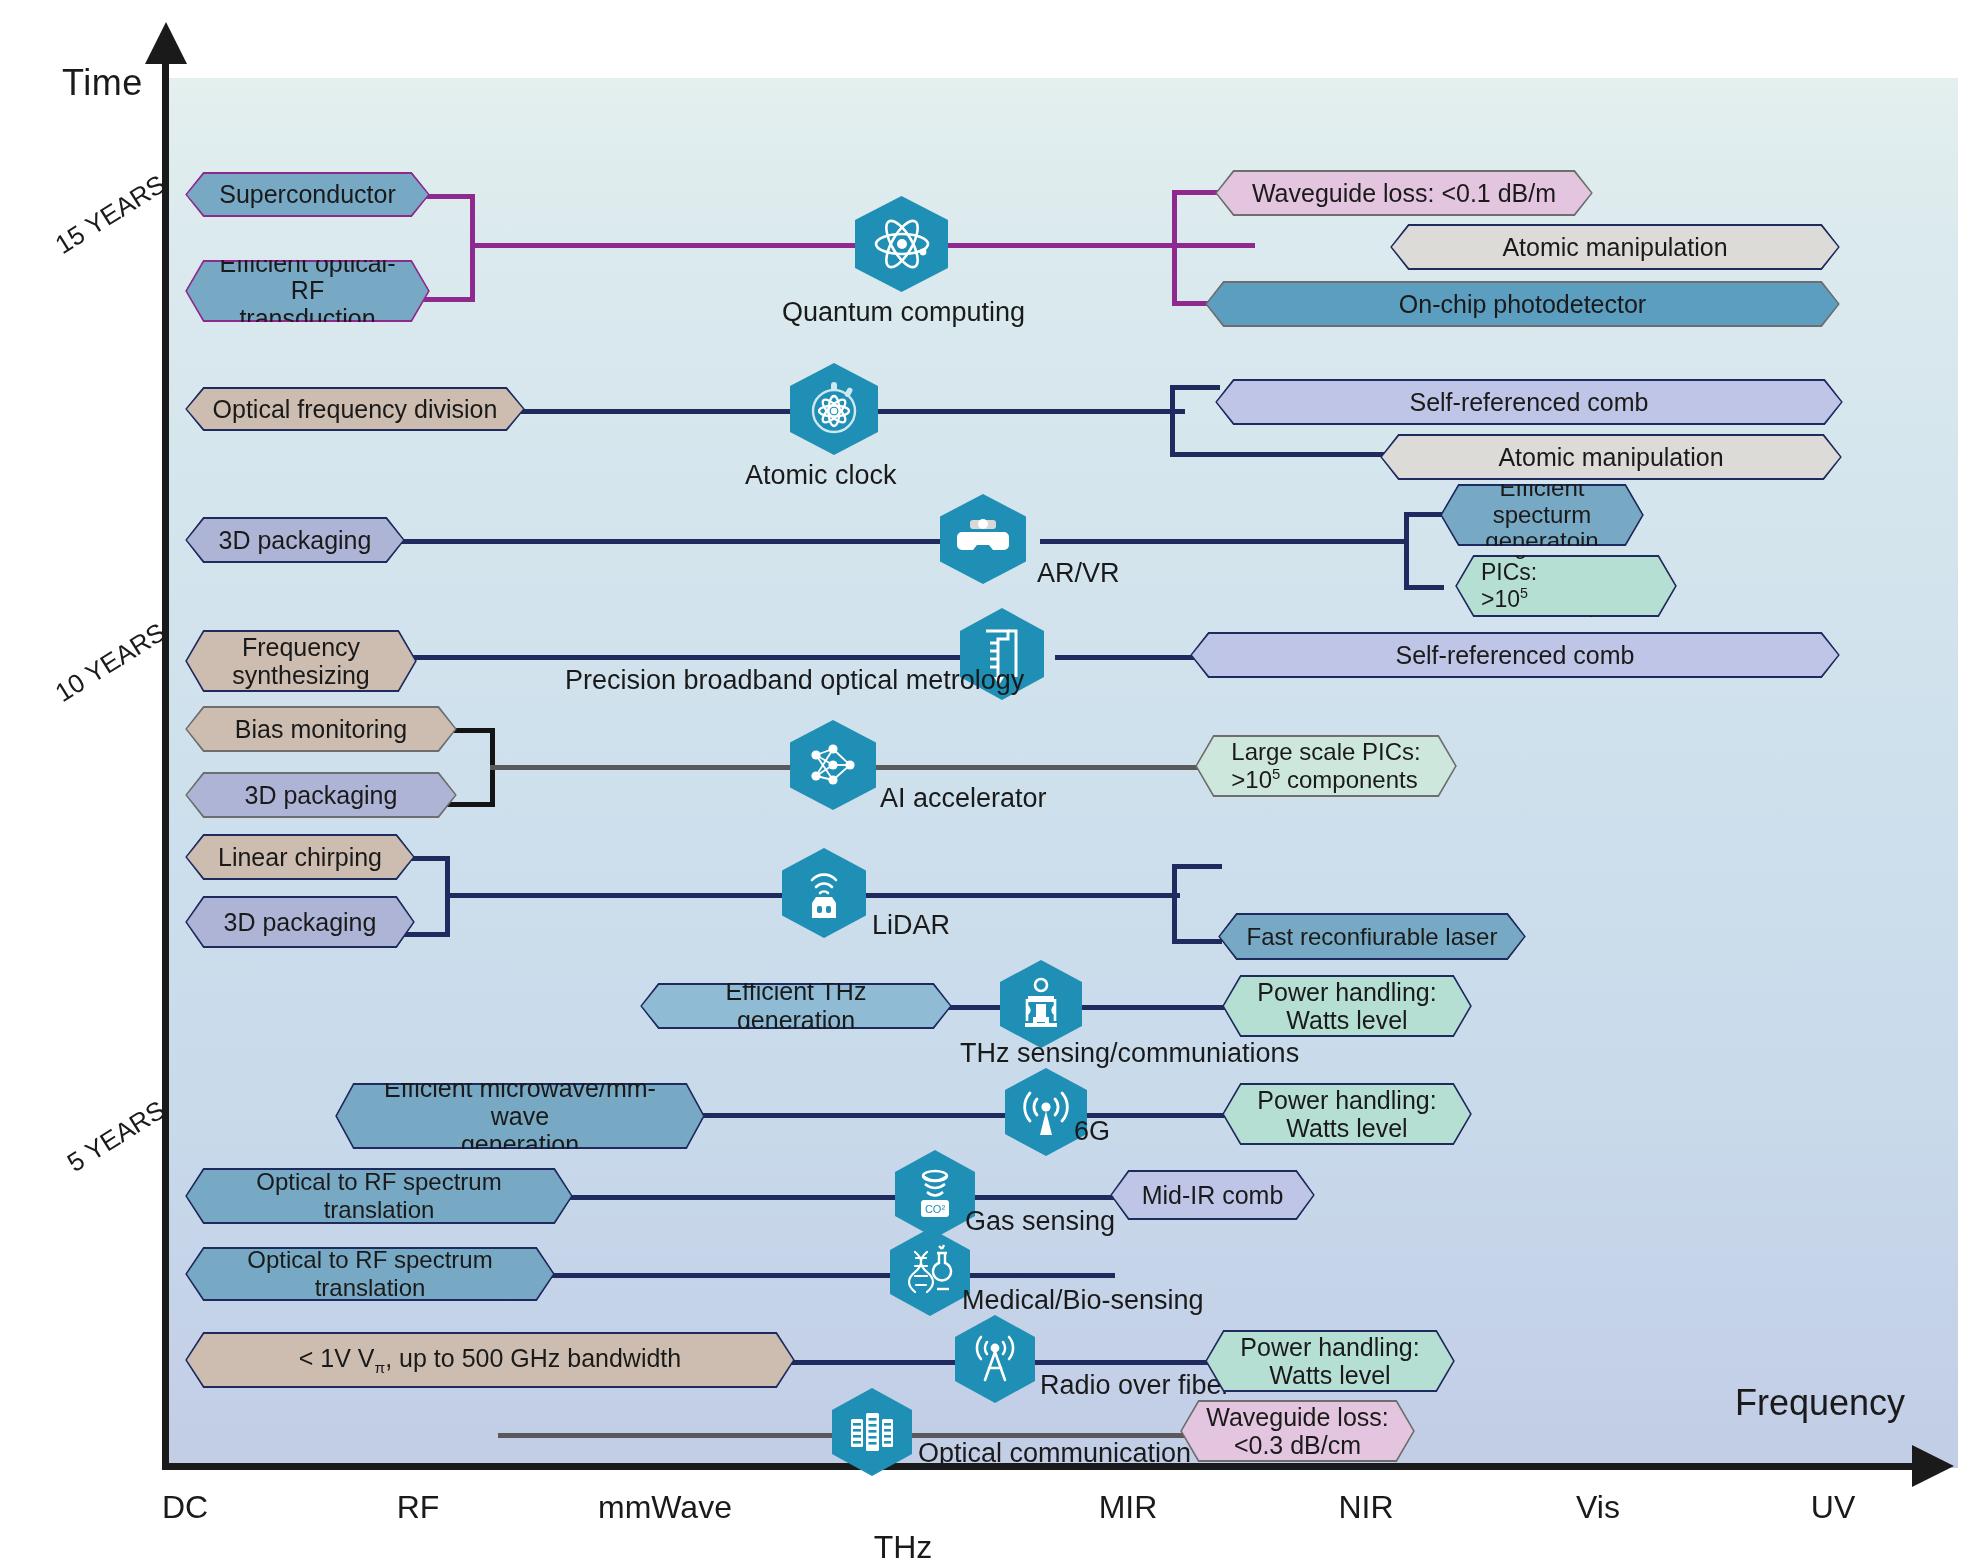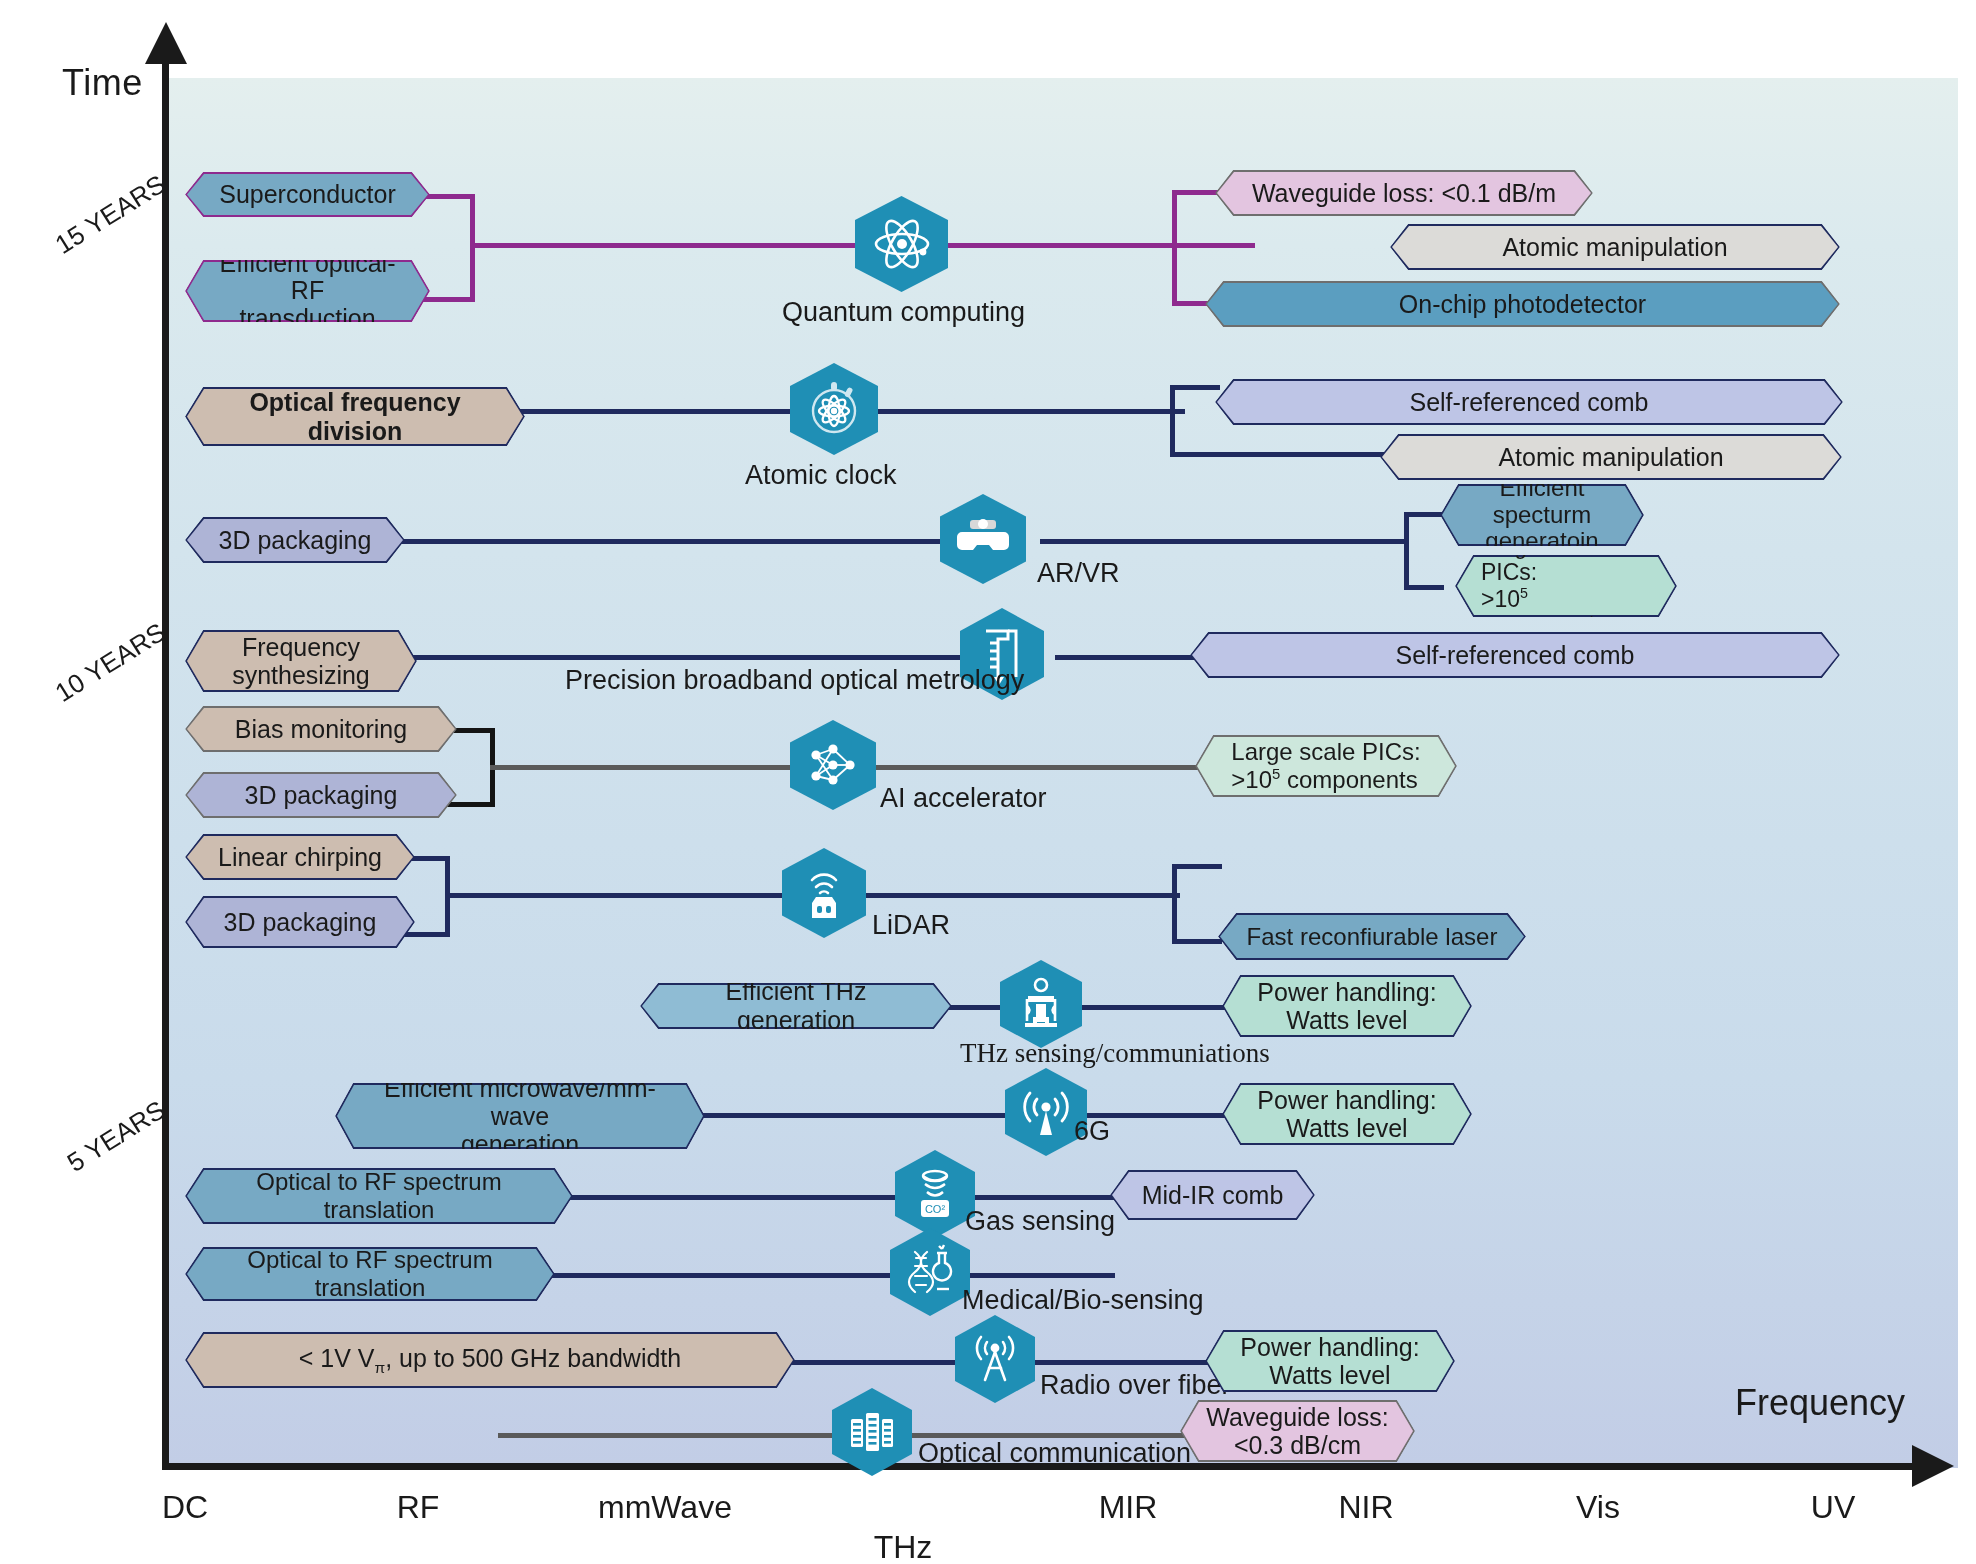--- a/index.html
+++ b/index.html
@@ -138,21 +138,21 @@
     <div class="fill" style="background:#5b9ec0;"></div>
     <span class="inner">On-chip photodetector</span>
   </div>
 
   <div class="conn h" style="left:510px;top:409px;width:290px;background:#1f2a5e;"></div>
   <div class="conn h" style="left:850px;top:409px;width:335px;background:#1f2a5e;"></div>
   <div class="conn v" style="left:1170px;top:385px;height:72px;background:#1f2a5e;"></div>
   <div class="conn h" style="left:1170px;top:385px;width:50px;background:#1f2a5e;"></div>
   <div class="conn h" style="left:1170px;top:452px;width:215px;background:#1f2a5e;"></div>
 
-  <div class="pill" style="left:185px;top:387px;width:340px;height:59px;font-weight:bold;">
+  <div class="pill" style="left:185px;top:387px;width:340px;height:44px;">
     <div class="bdr" style="background:#1f2a5e;"></div>
     <div class="fill" style="background:#cdbdb0;"></div>
     <span class="inner">Optical frequency division</span>
   </div>
 
   <div class="hexnode" style="left:790px;top:363px;width:88px;height:92px;">
     <svg width="62" height="62" viewBox="0 0 62 62">
       <circle cx="31" cy="33" r="21" fill="none" stroke="#cfe7f0" stroke-width="2.4"></circle>
       <g fill="none" stroke="#fff" stroke-width="2.3">
         <ellipse cx="31" cy="33" rx="15" ry="5.5"></ellipse>
@@ -358,21 +358,21 @@
         <path d="M13 24 v22"></path>
           <path d="M41 24 v22"></path>
         <path d="M13 31 q5 4 0 8"></path>
           <path d="M41 31 q-5 4 0 8"></path>
       </g>
       <rect x="11" y="48" width="32" height="4" fill="#fff"></rect>
       <rect x="19" y="42" width="4" height="7" fill="#fff"></rect>
       <rect x="31" y="42" width="4" height="7" fill="#fff"></rect>
     </svg>
   </div>
-  <div class="nodelabel" style="left:960px;top:1038px;font-family:Liberation Serif, serif;">THz sensing/communiations</div>
+  <div class="nodelabel" style="left:960px;top:1038px;">THz sensing/communiations</div>
 
   <div class="pill" style="left:1222px;top:975px;width:250px;height:62px;">
     <div class="bdr" style="background:#1f2a5e;"></div>
     <div class="fill" style="background:#b5dfd3;"></div>
     <span class="inner" style="line-height:1.12;">
       <span>Power handling:</span><br>
       <span>Watts level</span>
     </span>
   </div>
 

